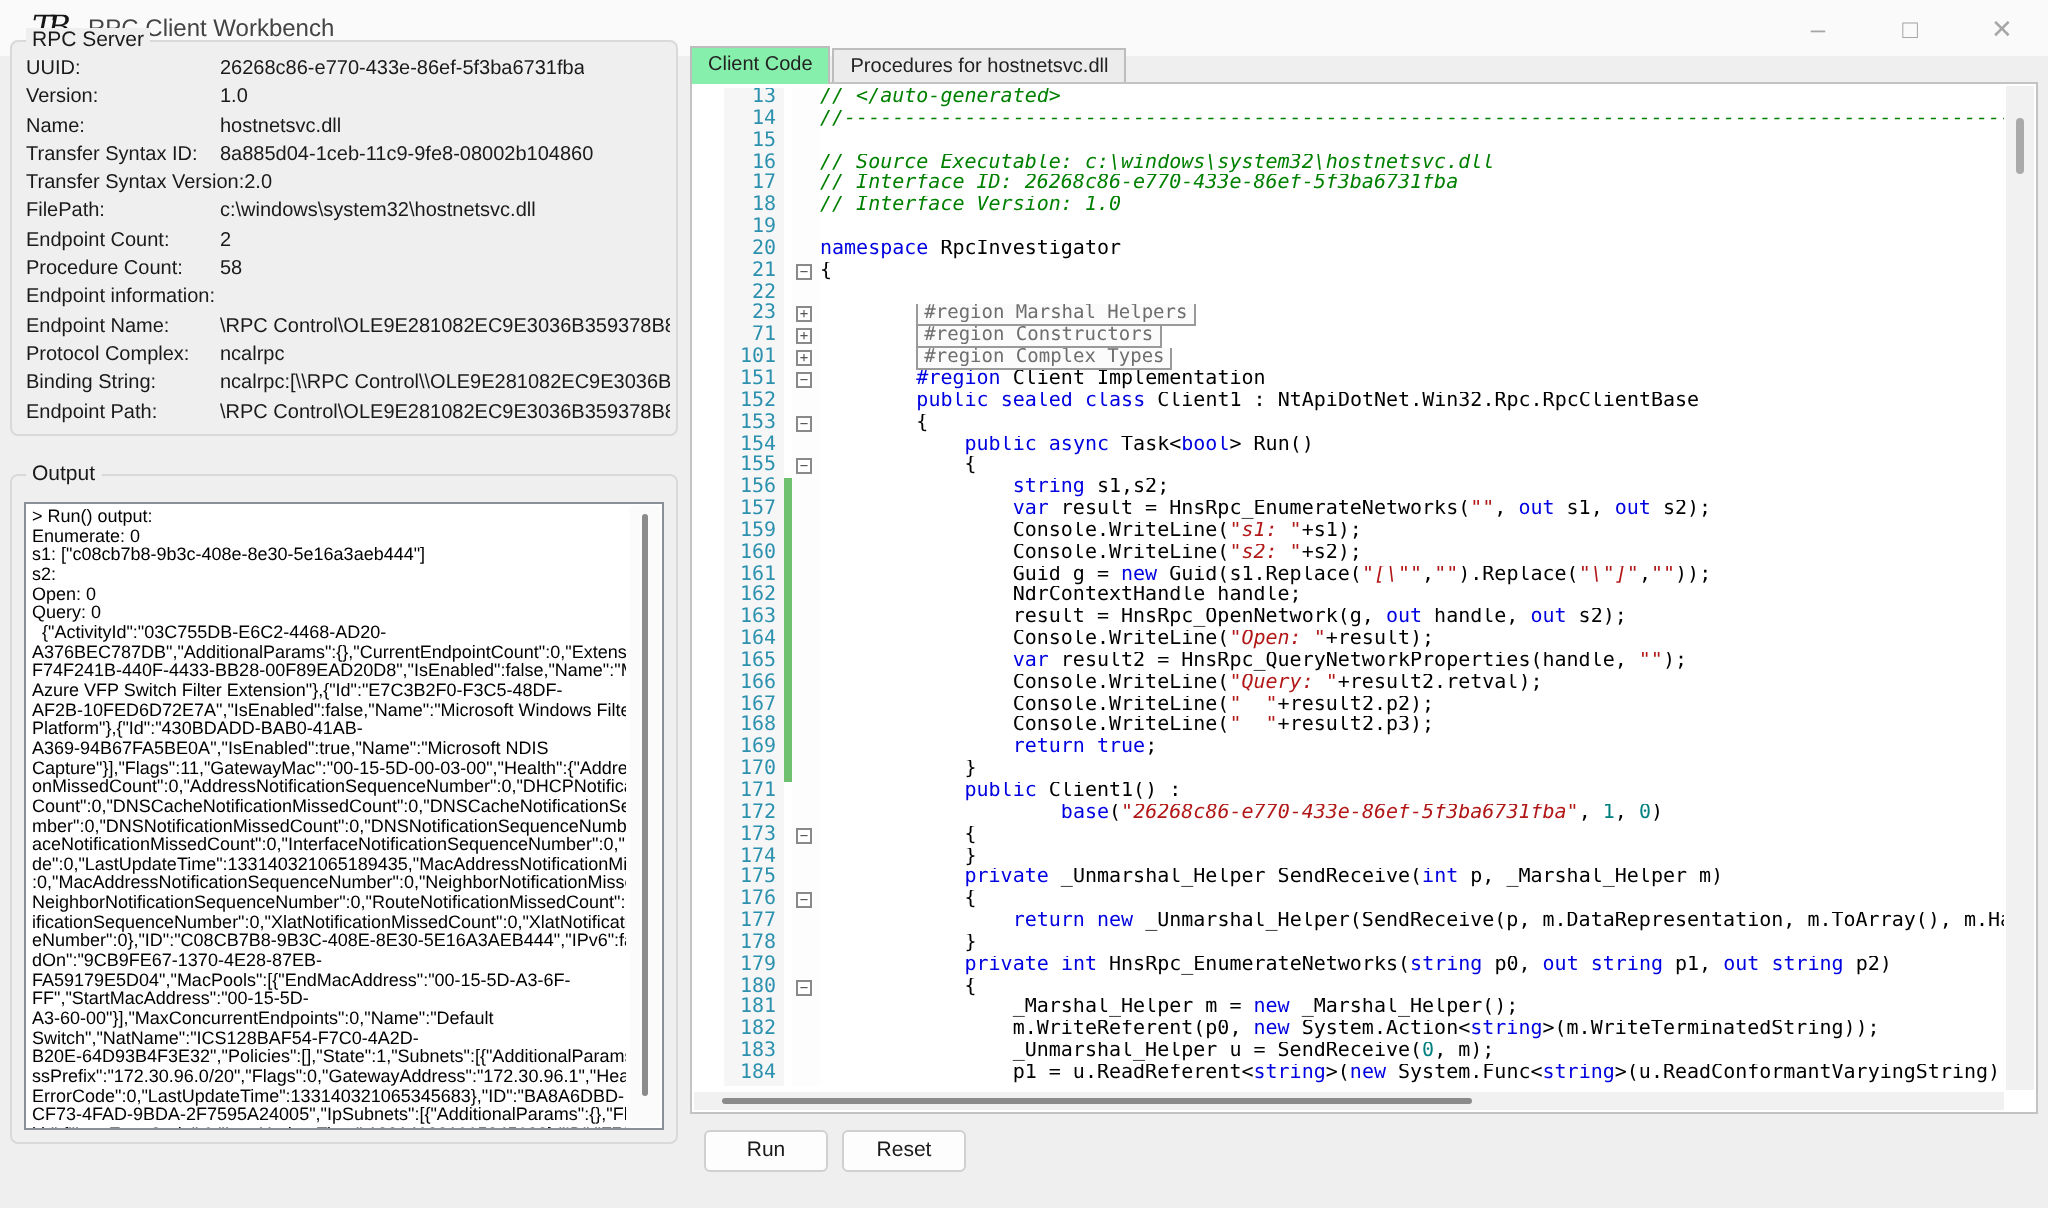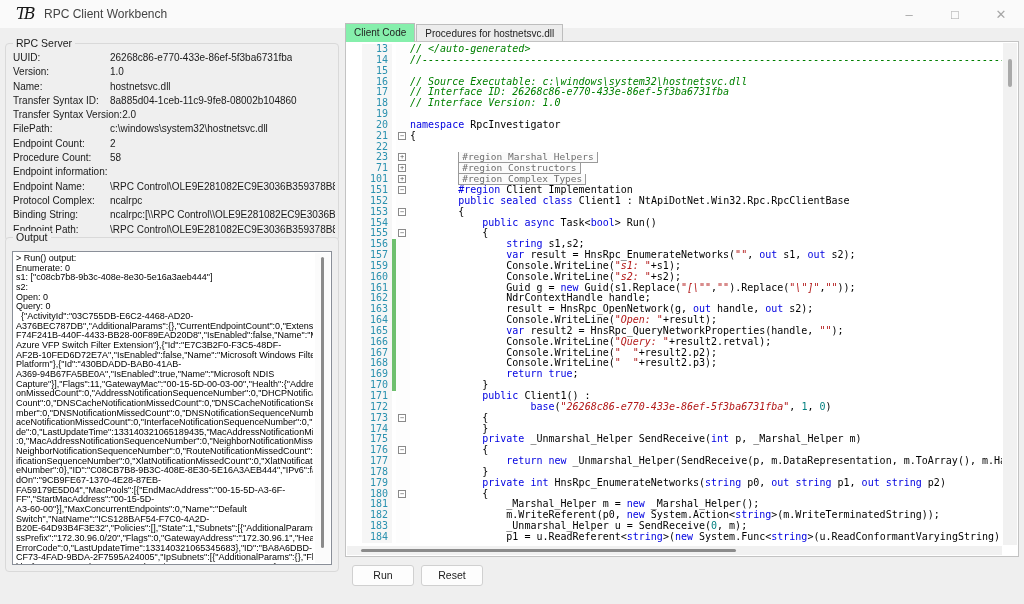--- a/index.html
+++ b/index.html
@@ -10,21 +10,21 @@
   .titlebar { position:absolute; left:0; top:0; width:1024px; height:28px; background:#fafafa; }
   .logo { position:absolute; left:16px; top:4px; font-family:"DejaVu Serif", serif; font-weight:normal; font-style:italic; font-size:16px; letter-spacing:-3px; color:#161616; }
   .title-text { position:absolute; left:44px; top:7px; font-size:12px; color:#444; }
   .win-controls { position:absolute; right:0; top:0; height:28px; display:flex; }
   .win-btn { width:46px; height:28px; display:flex; align-items:center; justify-content:center; color:#a6a6a6; font-size:13px; }
 
   
   .groupbox { position:absolute; border:1px solid #d9d9d9; border-radius:4px; background:#efefef; }
   .groupbox-label { position:absolute; top:-7px; left:7px; background:#efefef; padding:0 3px; font-size:10.5px; color:#1a1a1a; }
 
-  #rpc-box { left:5px; top:43px; width:334px; height:198px; }
+  #rpc-box { left:5px; top:20px; width:334px; height:198px; }
   .info-rows { position:absolute; left:7px; top:8px; right:3px; }
   .info-row { display:flex; height:14.3px; font-size:10px; white-space:nowrap; }
   .info-label { flex:0 0 97px; }
   .info-value { overflow:hidden; }
 
   #output-box { left:5px; top:237px; width:334px; height:335px; }
   .output-inner { position:absolute; left:6px; top:13px; right:6px; bottom:6px; background:#ffffff; border:1px solid #8a8f98; }
   .output-text { position:absolute; left:3px; top:2px; right:18px; bottom:0; font-family:"Liberation Sans", sans-serif; font-size:9px; line-height:9.65px; white-space:pre; overflow:hidden; color:#000; }
   .output-vscroll { position:absolute; top:1px; right:1px; bottom:1px; width:15px; background:#fbfbfb; }
   .output-vthumb { position:absolute; top:4px; right:6px; width:3px; height:94%; background:#8b8b8b; border-radius:2px; }

